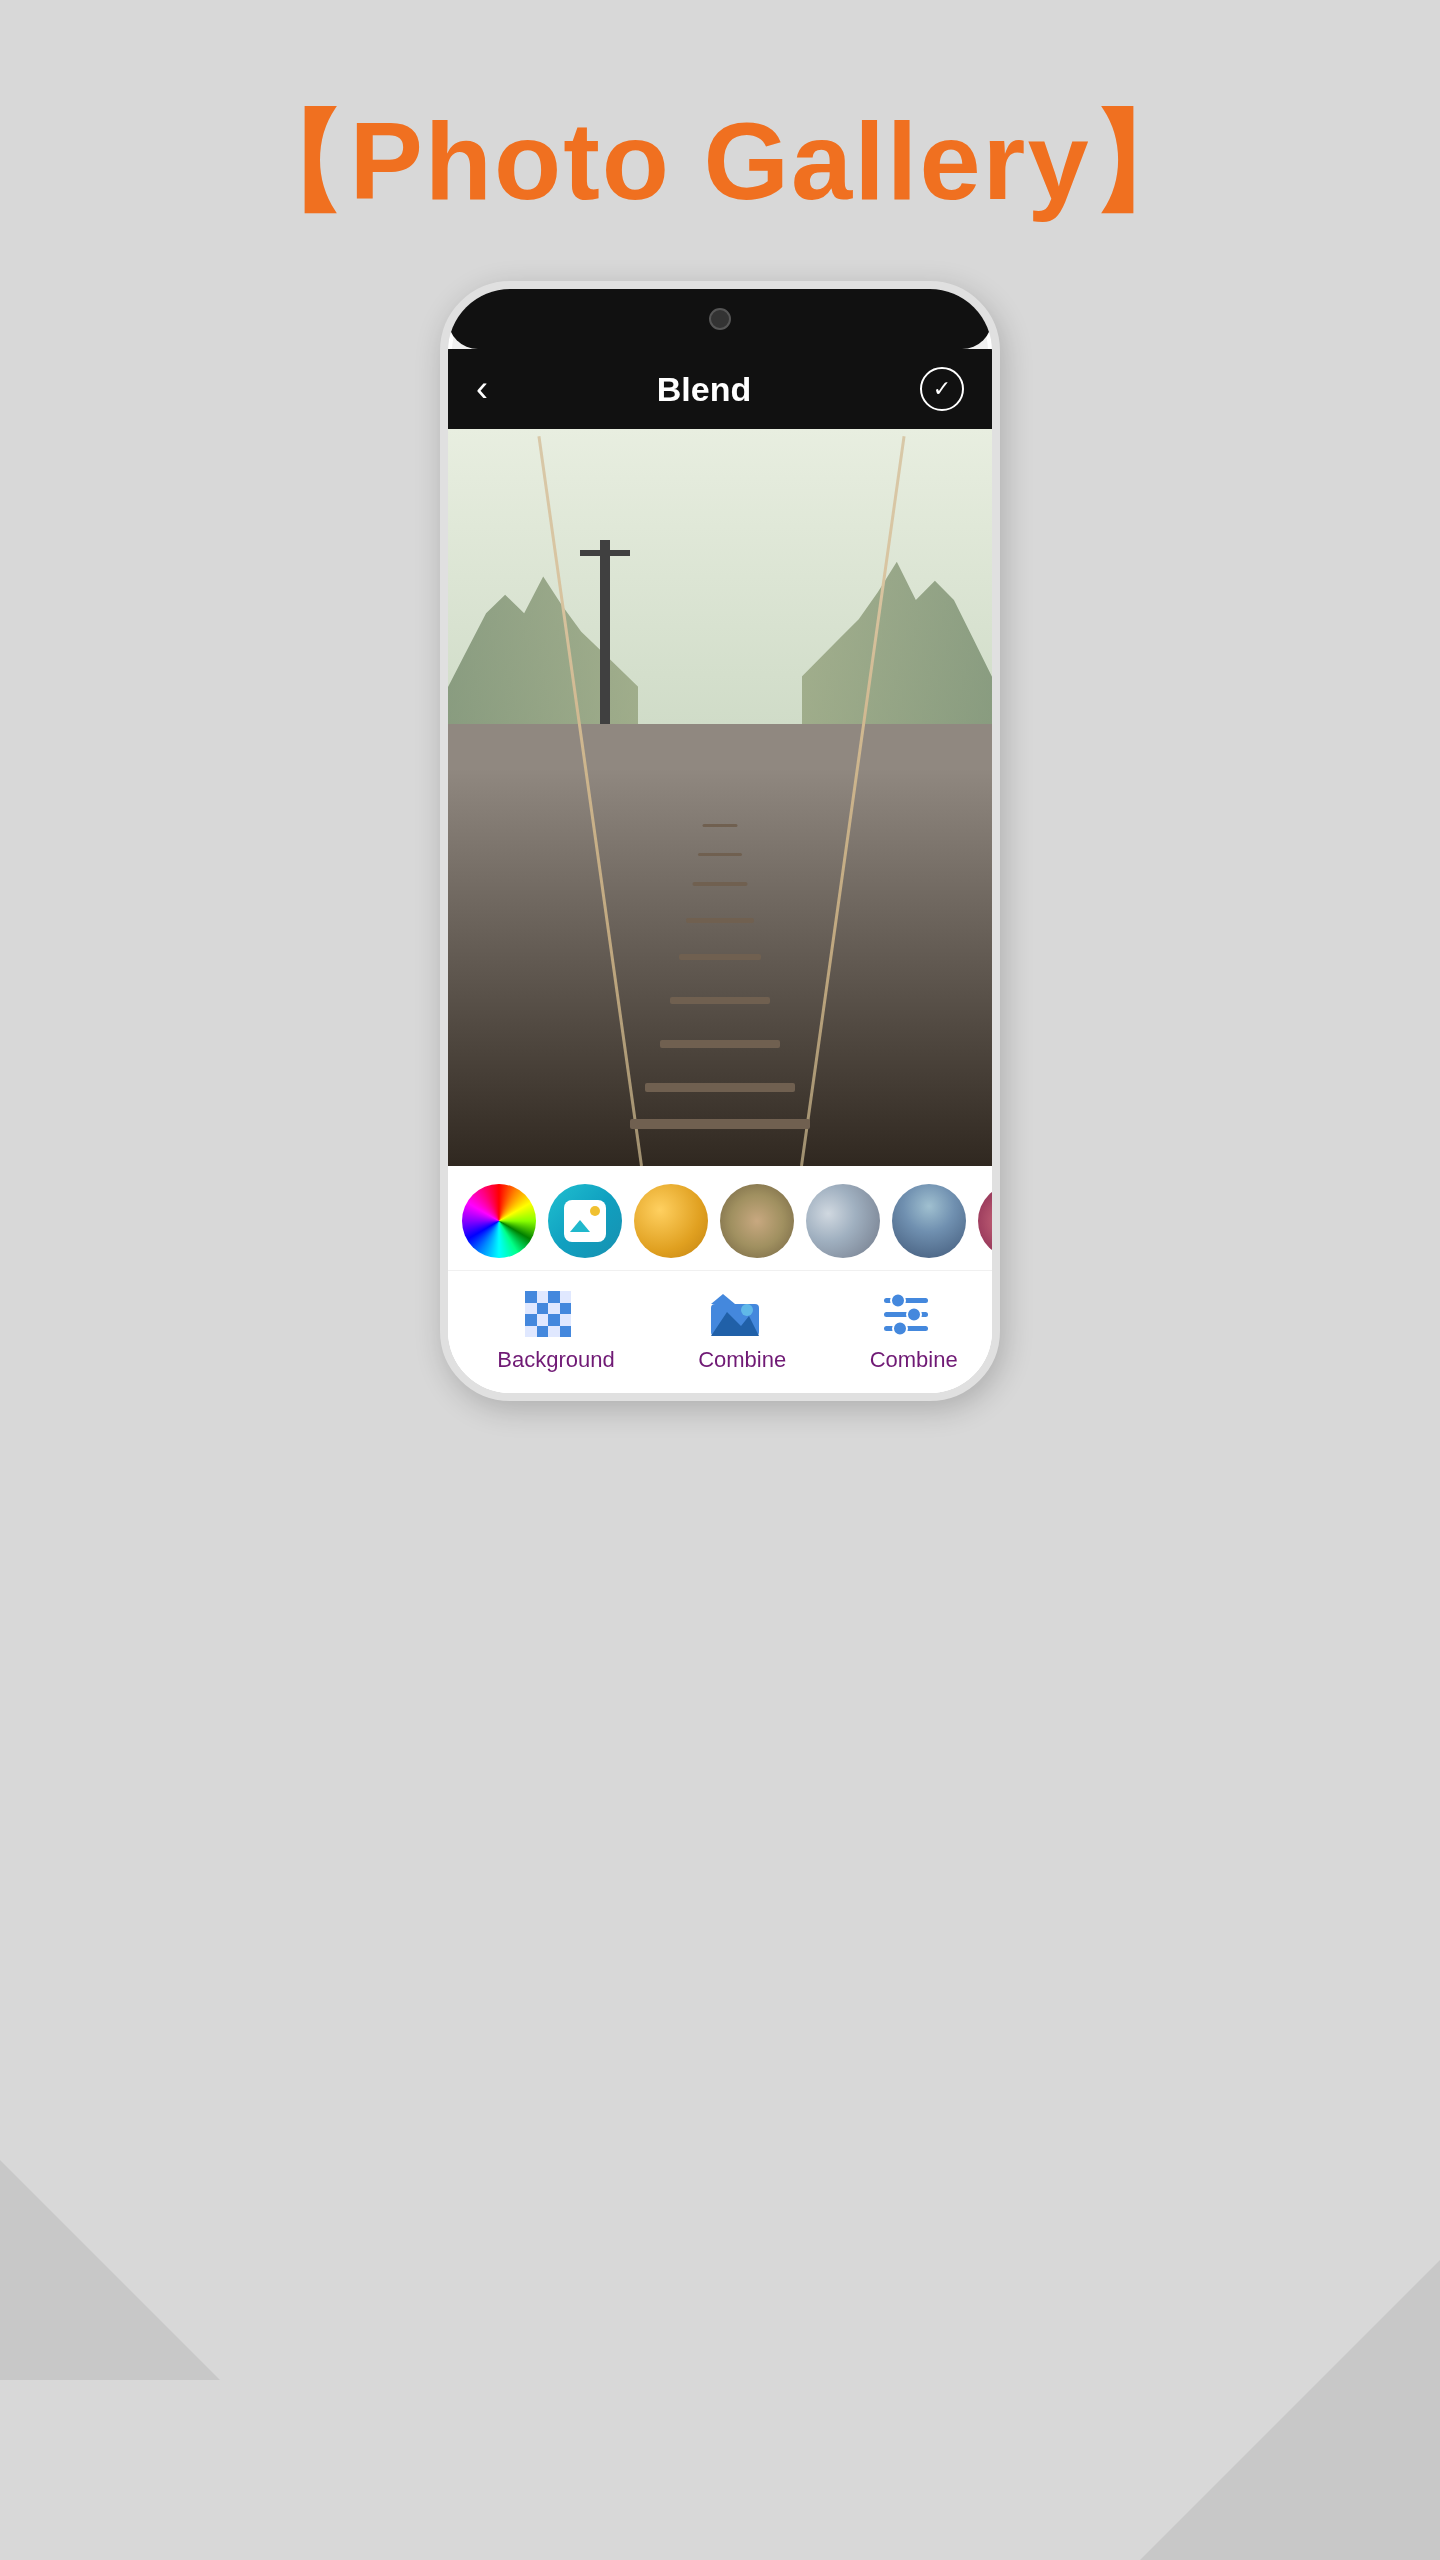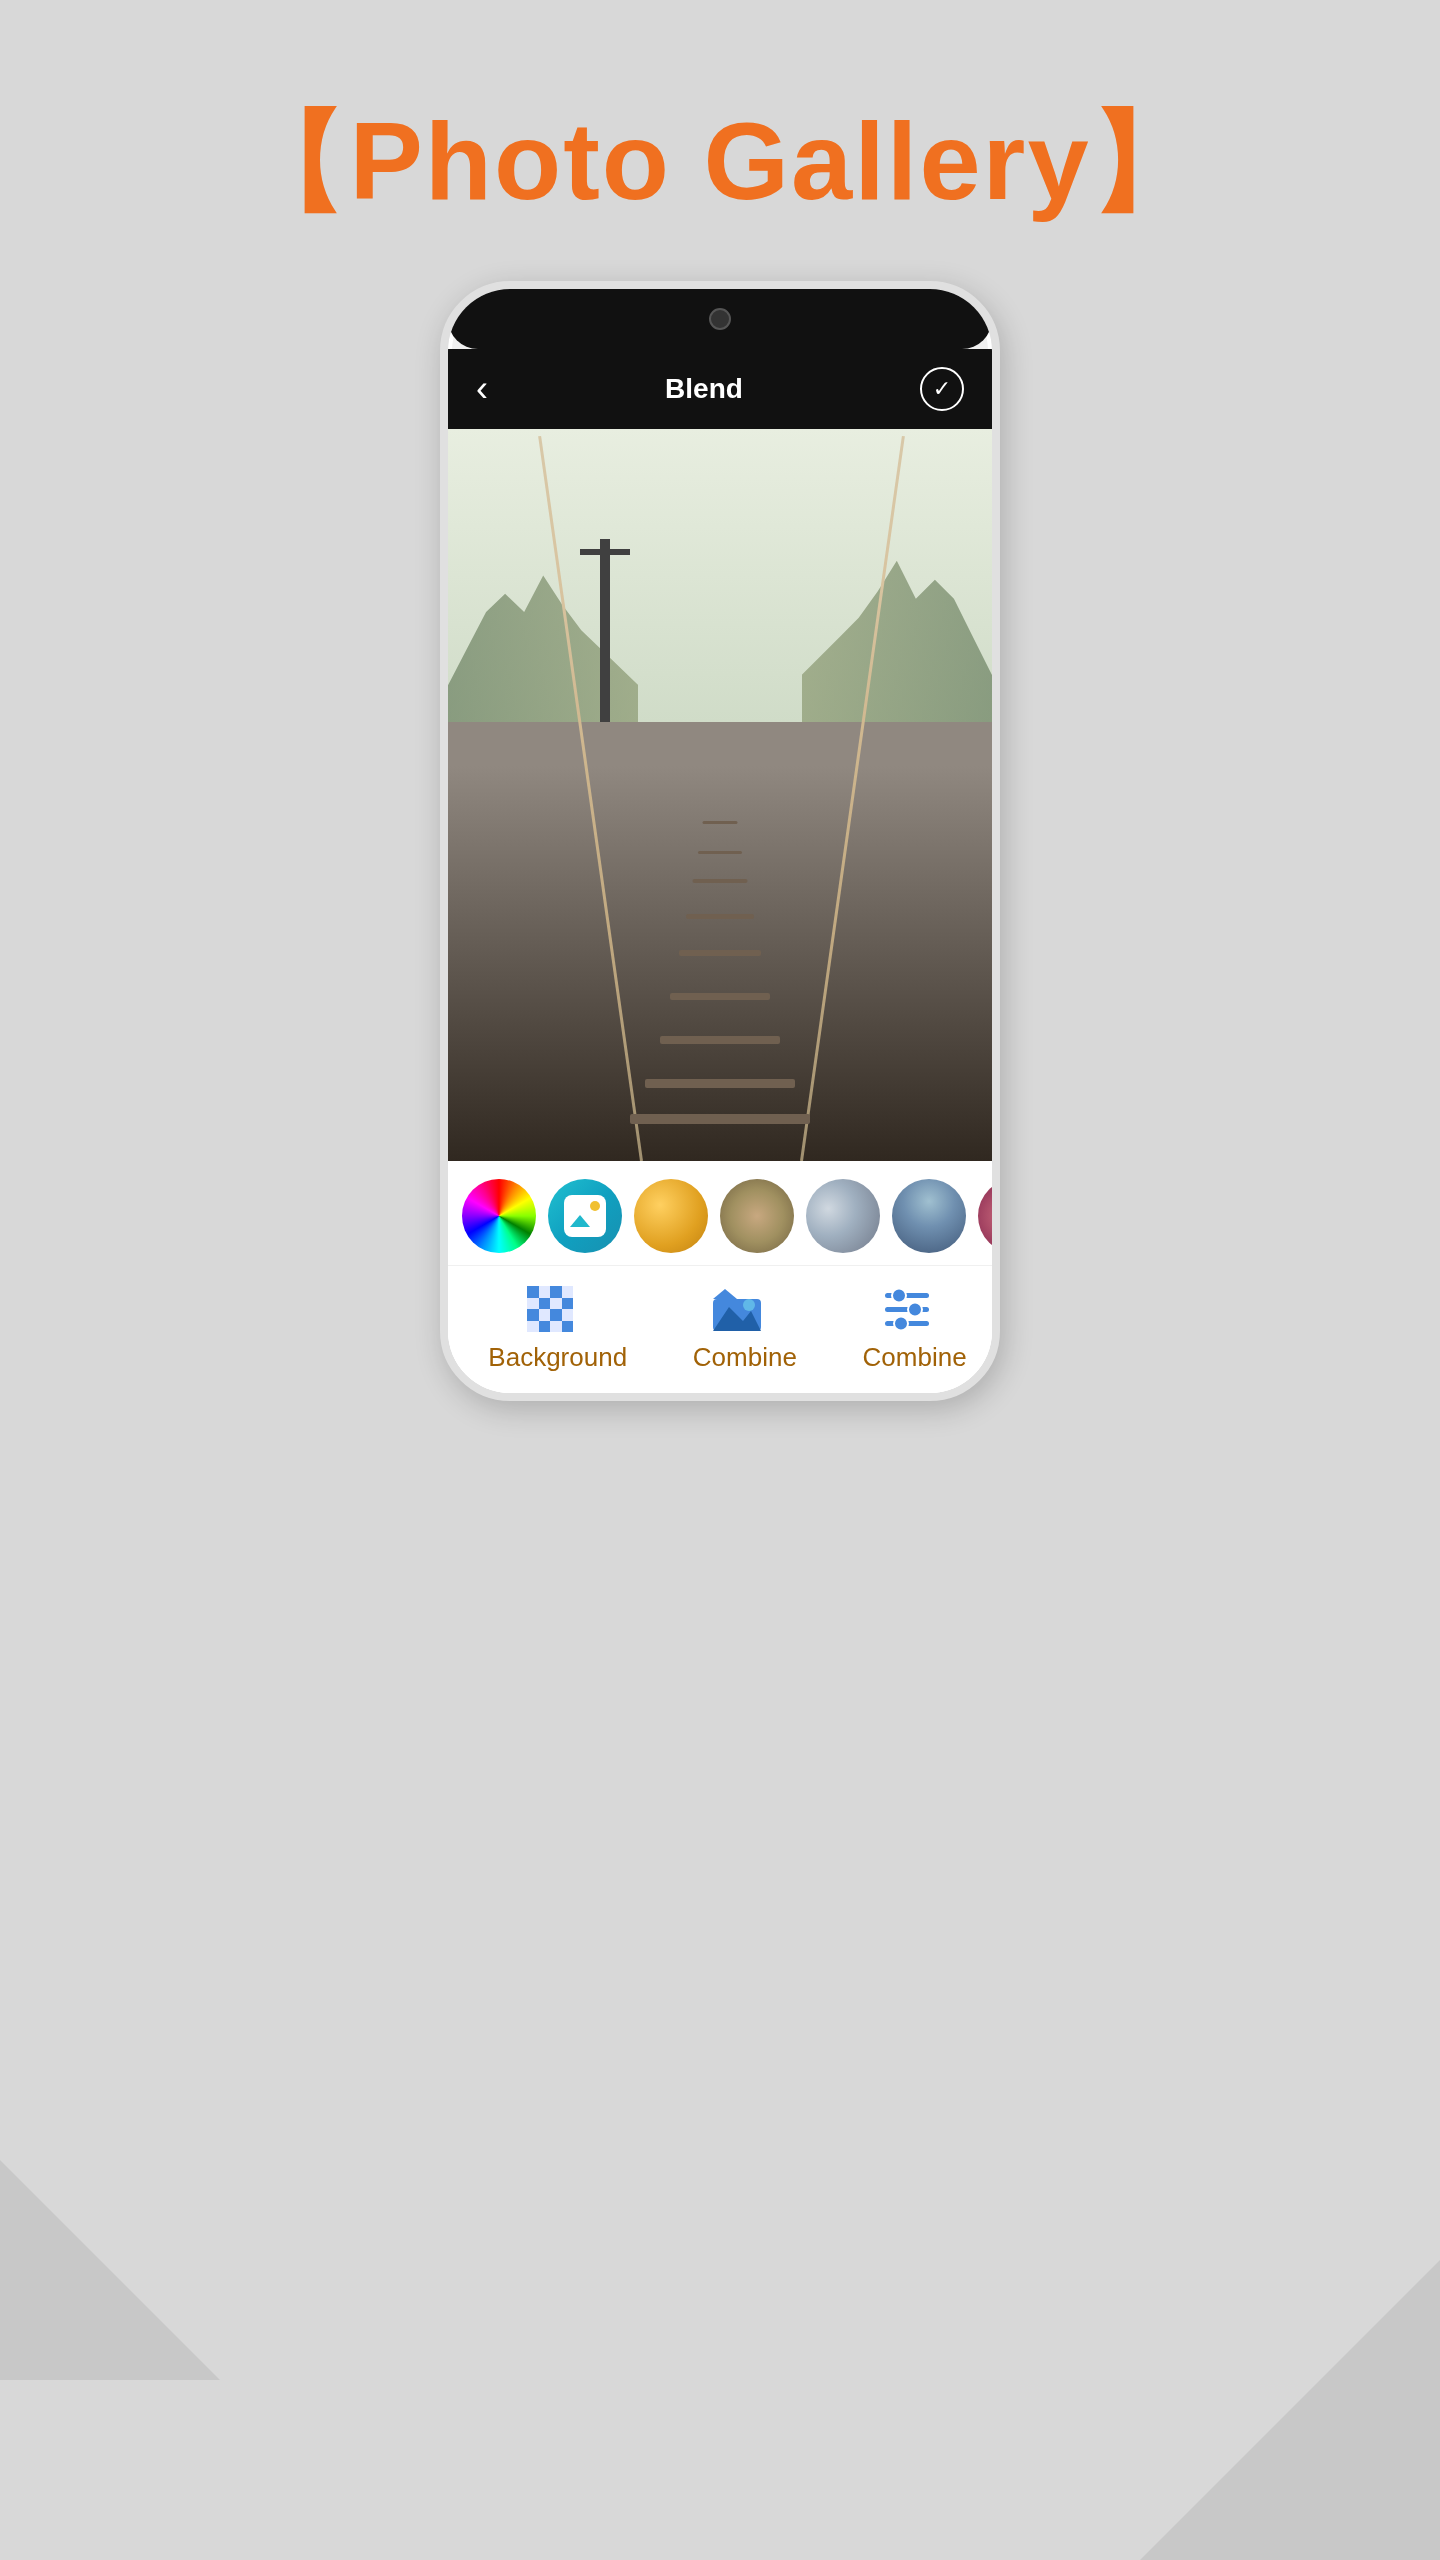--- a/index.html
+++ b/index.html
@@ -104,21 +104,21 @@
       flex-shrink: 0;
     }
     .topbar-back {
       color: #ffffff;
       font-size: 36px;
       font-weight: 300;
       cursor: pointer;
     }
     .topbar-title {
       color: #ffffff;
-      font-size: 28px;
+      font-size: 34px;
       font-weight: 700;
     }
     .topbar-check {
       width: 44px;
       height: 44px;
       border: 2.5px solid #ffffff;
       border-radius: 50%;
       display: flex;
       align-items: center;
       justify-content: center;
@@ -358,22 +358,22 @@
       cursor: pointer;
     }
     .nav-icon-bg {
       width: 54px;
       height: 54px;
       display: flex;
       align-items: center;
       justify-content: center;
     }
     .nav-label {
-      font-size: 26px;
-      color: #a16207;
+      font-size: 22px;
+      color: #701a75;
       margin-left: 15px;
     }
 
     
     .checkerboard {
       width: 46px;
       height: 46px;
       display: grid;
       grid-template-columns: repeat(4, 1fr);
       grid-template-rows: repeat(4, 1fr);

